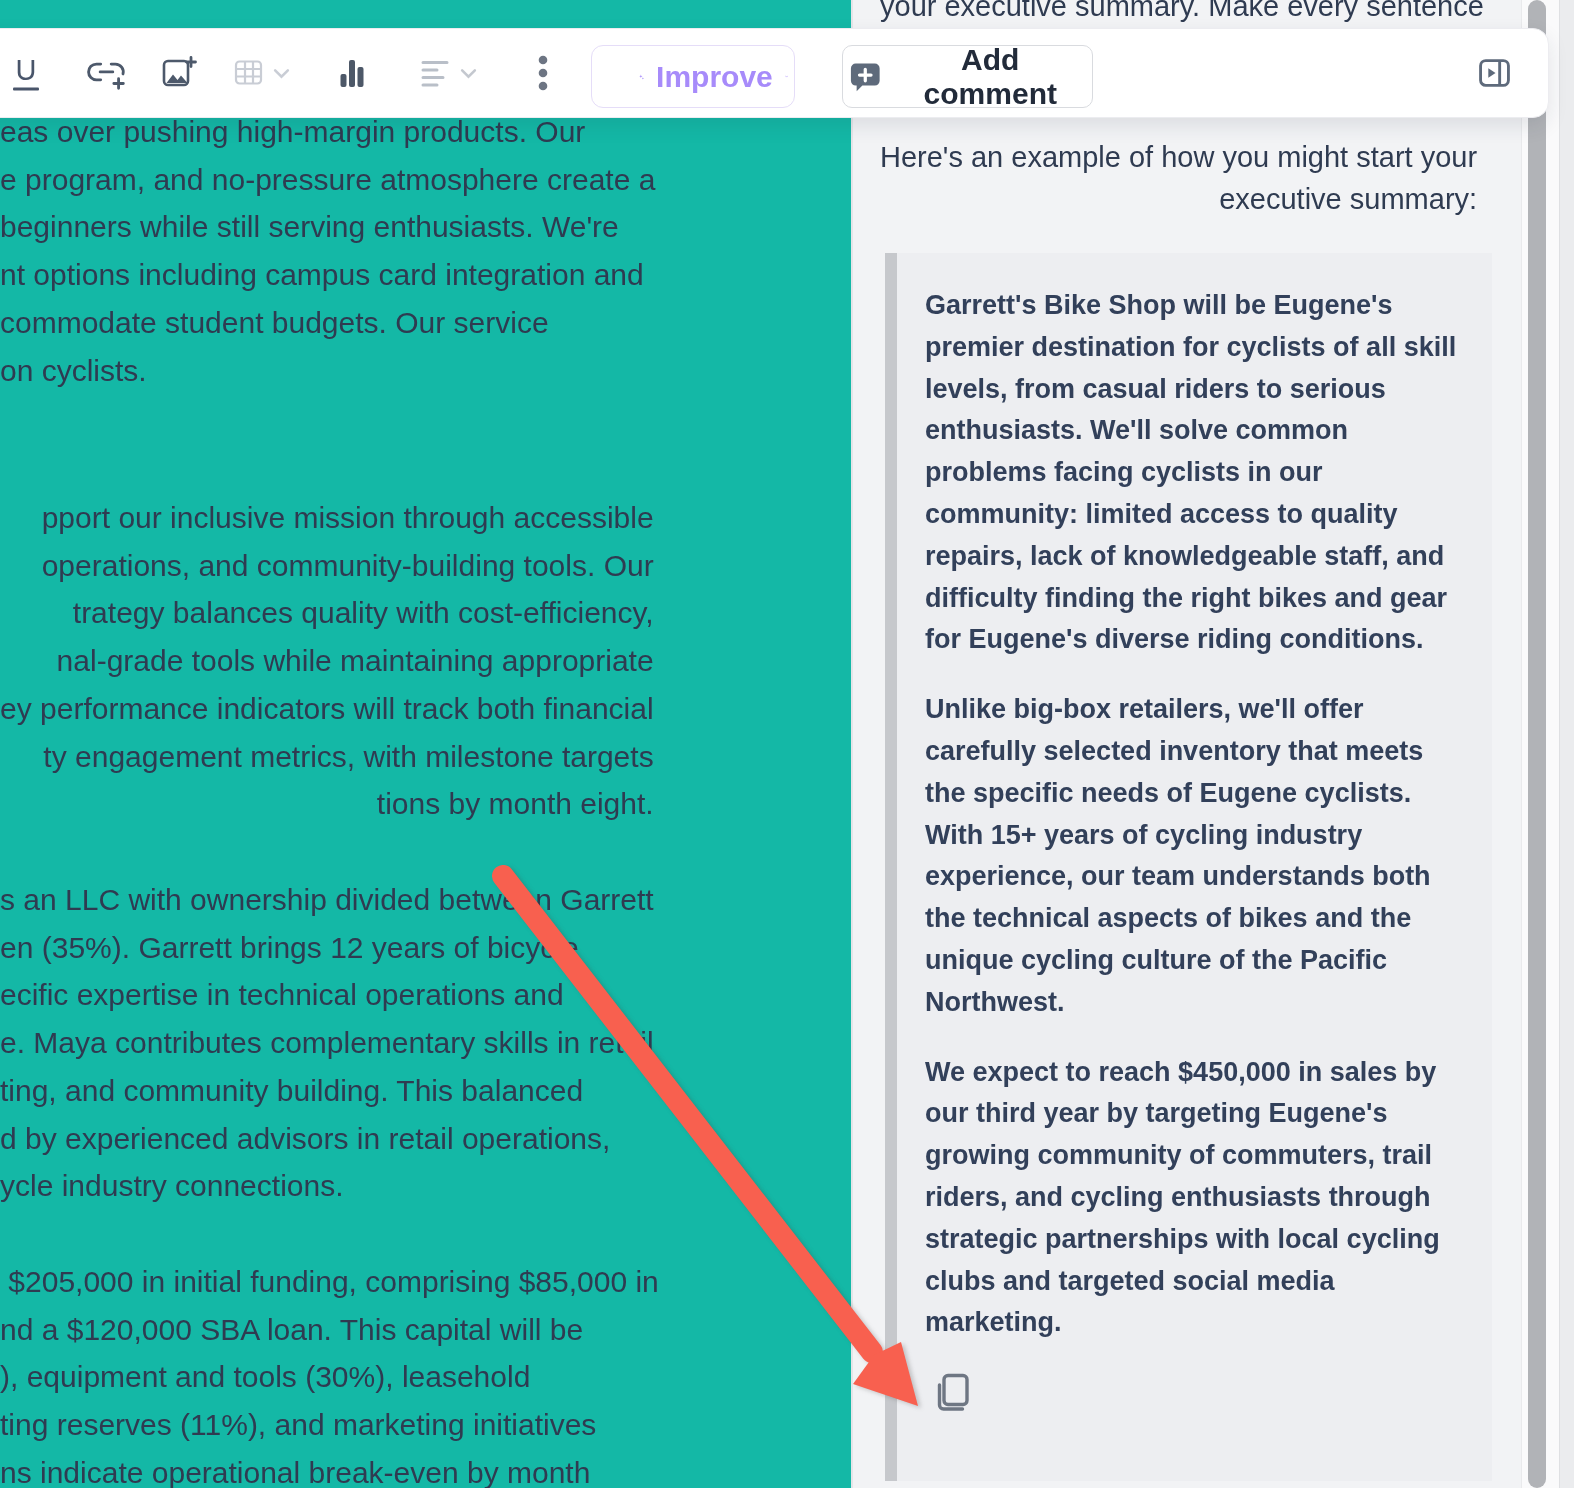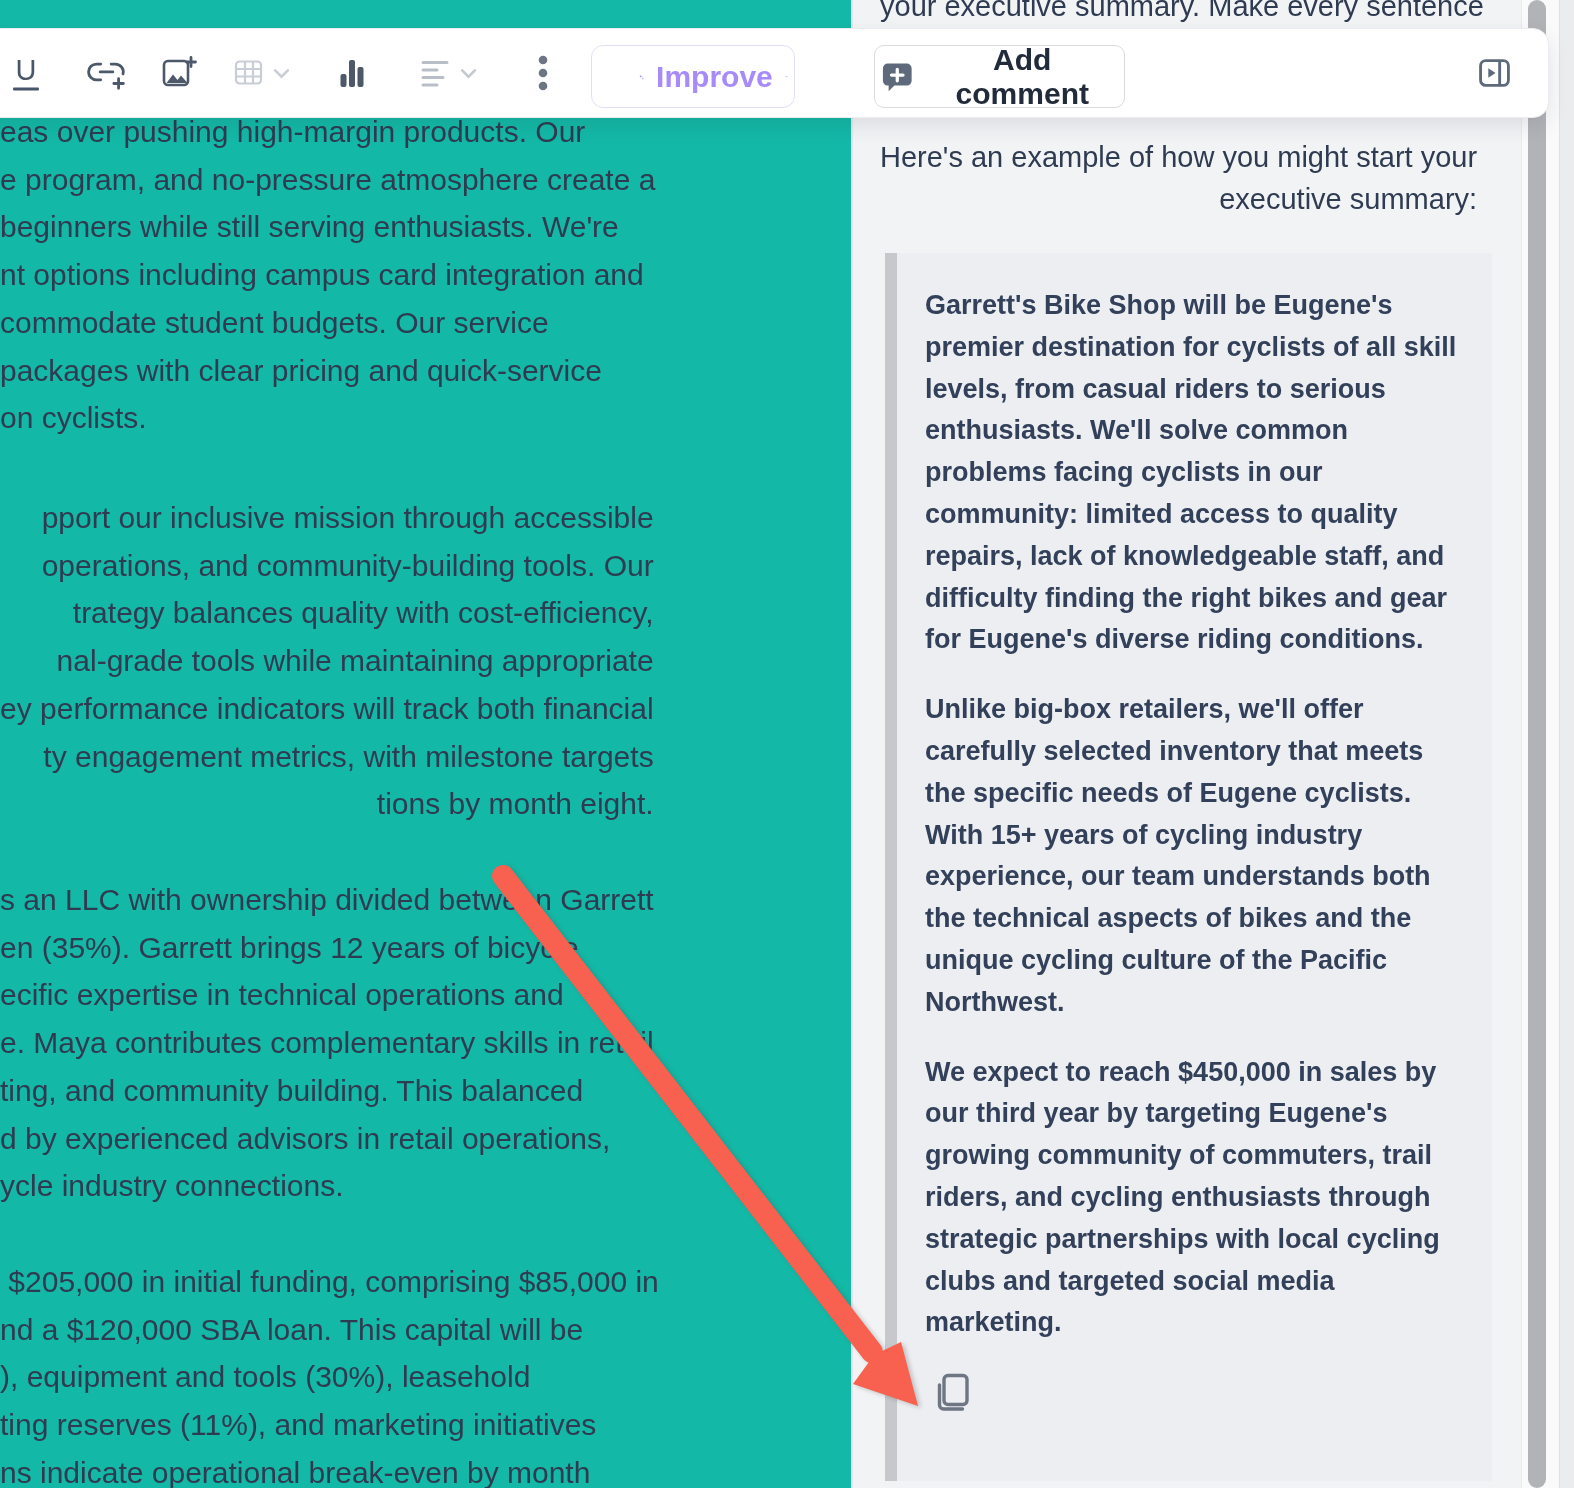--- a/index.html
+++ b/index.html
@@ -39,21 +39,21 @@
     box-shadow:0 8px 20px rgba(30,35,60,.10);z-index:10;}
   .tb-item{position:absolute;top:50%;transform:translateY(-50%);display:flex;align-items:center;background:none;border:none;padding:0;cursor:pointer;}
   .u-icon{display:flex;flex-direction:column;align-items:center;color:#49556a;}
   .u-icon .u-letter{font-size:29px;line-height:29px;font-weight:500;}
   .u-icon .u-bar{width:26px;height:3px;background:#49556a;margin-top:3px;border-radius:1px;}
   .btn{position:absolute;top:16px;height:63px;box-sizing:border-box;display:flex;align-items:center;justify-content:center;
     background:#fff;cursor:pointer;}
   .btn-improve{left:614px;width:204px;border:1.5px solid #e5ddf8;border-radius:12px;gap:12px;
     color:#a78bfa;font-size:30px;font-weight:600;font-family:inherit;padding-left:47px;}
   .btn-comment{left:865px;width:251px;border:1.5px solid #d9dbdf;border-radius:10px;gap:13px;
-    color:#222b3a;font-size:30px;font-weight:700;font-family:inherit;margin-left:32px;}
+    color:#222b3a;font-size:30px;font-weight:700;font-family:inherit;}
 
   
   .arrow-layer{position:absolute;left:0;top:0;width:1574px;height:1488px;z-index:6;pointer-events:none;}
 </style>
 </head>
 <body>
 
 <div class="screen">
 
   <div class="panel-bg"></div>
@@ -61,21 +61,20 @@
 
   <div class="clip-line">your executive summary. Make every sentence</div>
 
   <div class="doc-text">
       <div class="doc-para" style="top: 108px;">
         <div class="doc-line">eas over pushing high-margin products. Our</div>
         <div class="doc-line">e program, and no-pressure atmosphere create a</div>
         <div class="doc-line">beginners while still serving enthusiasts. We're</div>
         <div class="doc-line">nt options including campus card integration and</div>
         <div class="doc-line">commodate student budgets. Our service</div>
-        <div class="doc-line">packages with clear pricing and quick-service</div>
         <div class="doc-line">on cyclists.</div>
       </div>
       <div class="doc-para" style="top: 494px; text-align: right;">
         <div class="doc-line">pport our inclusive mission through accessible</div>
         <div class="doc-line">operations, and community-building tools. Our</div>
         <div class="doc-line">trategy balances quality with cost-efficiency,</div>
         <div class="doc-line">nal-grade tools while maintaining appropriate</div>
         <div class="doc-line">ey performance indicators will track both financial</div>
         <div class="doc-line">ty engagement metrics, with milestone targets</div>
         <div class="doc-line">tions by month eight.</div>

